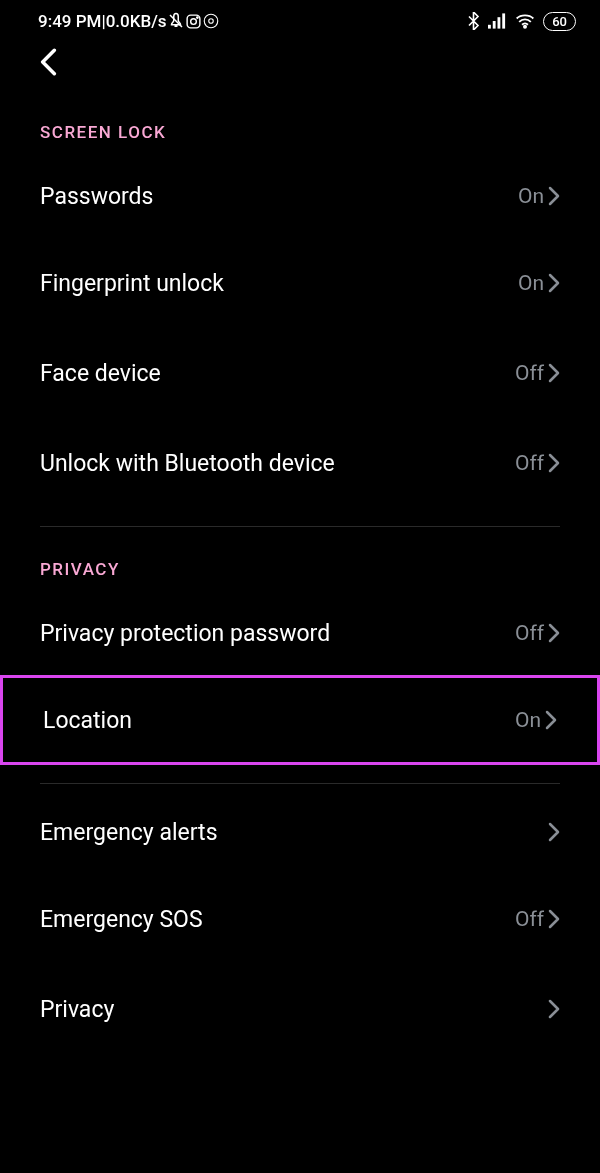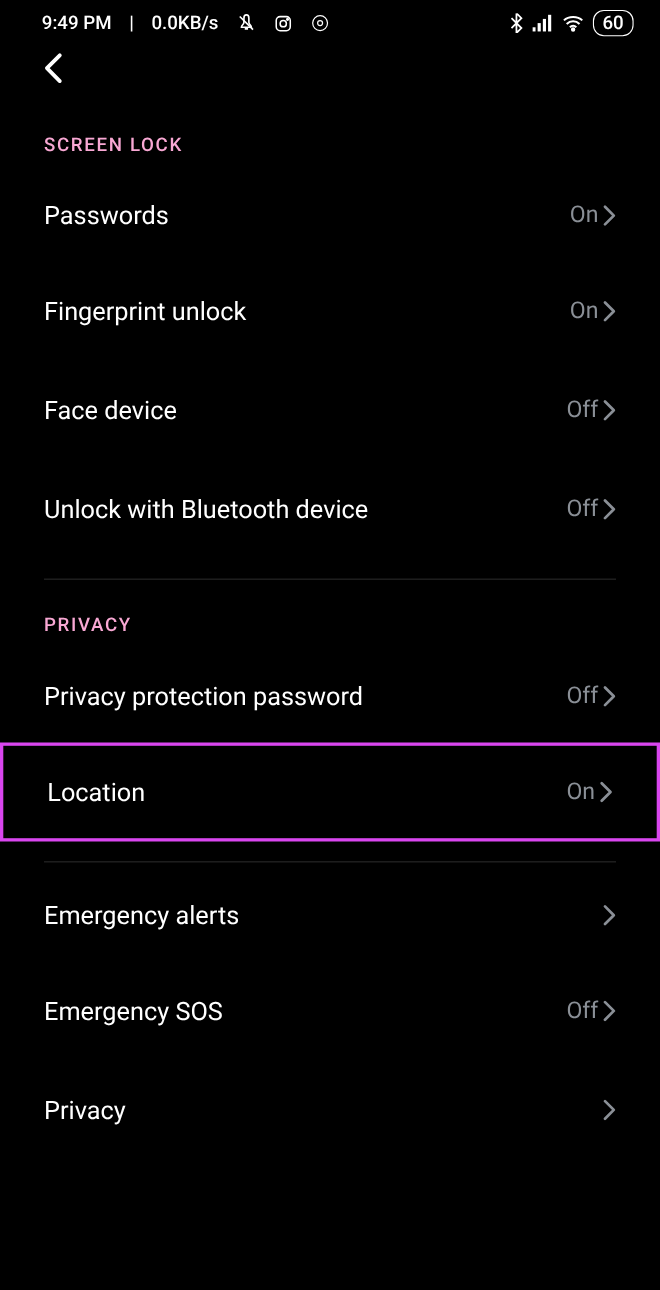--- a/index.html
+++ b/index.html
@@ -20,36 +20,36 @@
       justify-content: space-between;
       align-items: center;
       padding: 8px 24px 8px 38px;
       height: 42px;
       font-size: 17px;
       font-weight: 500;
     }
     .status-left {
       display: flex;
       align-items: center;
-      gap: 16px;
+      gap: 0;
     }
     .status-right {
       display: flex;
       align-items: center;
       gap: 8px;
     }
     .status-icon {
       display: inline-flex;
       align-items: center;
     }
     .battery {
       border: 1.5px solid #fff;
       border-radius: 10px;
       padding: 1px 8px;
-      font-size: 17px;
+      font-size: 13px;
       font-weight: 500;
     }
     .header {
       display: flex;
       align-items: center;
       padding: 22px 40px 26px 40px;
       position: relative;
     }
     .back-btn {
       position: absolute;

